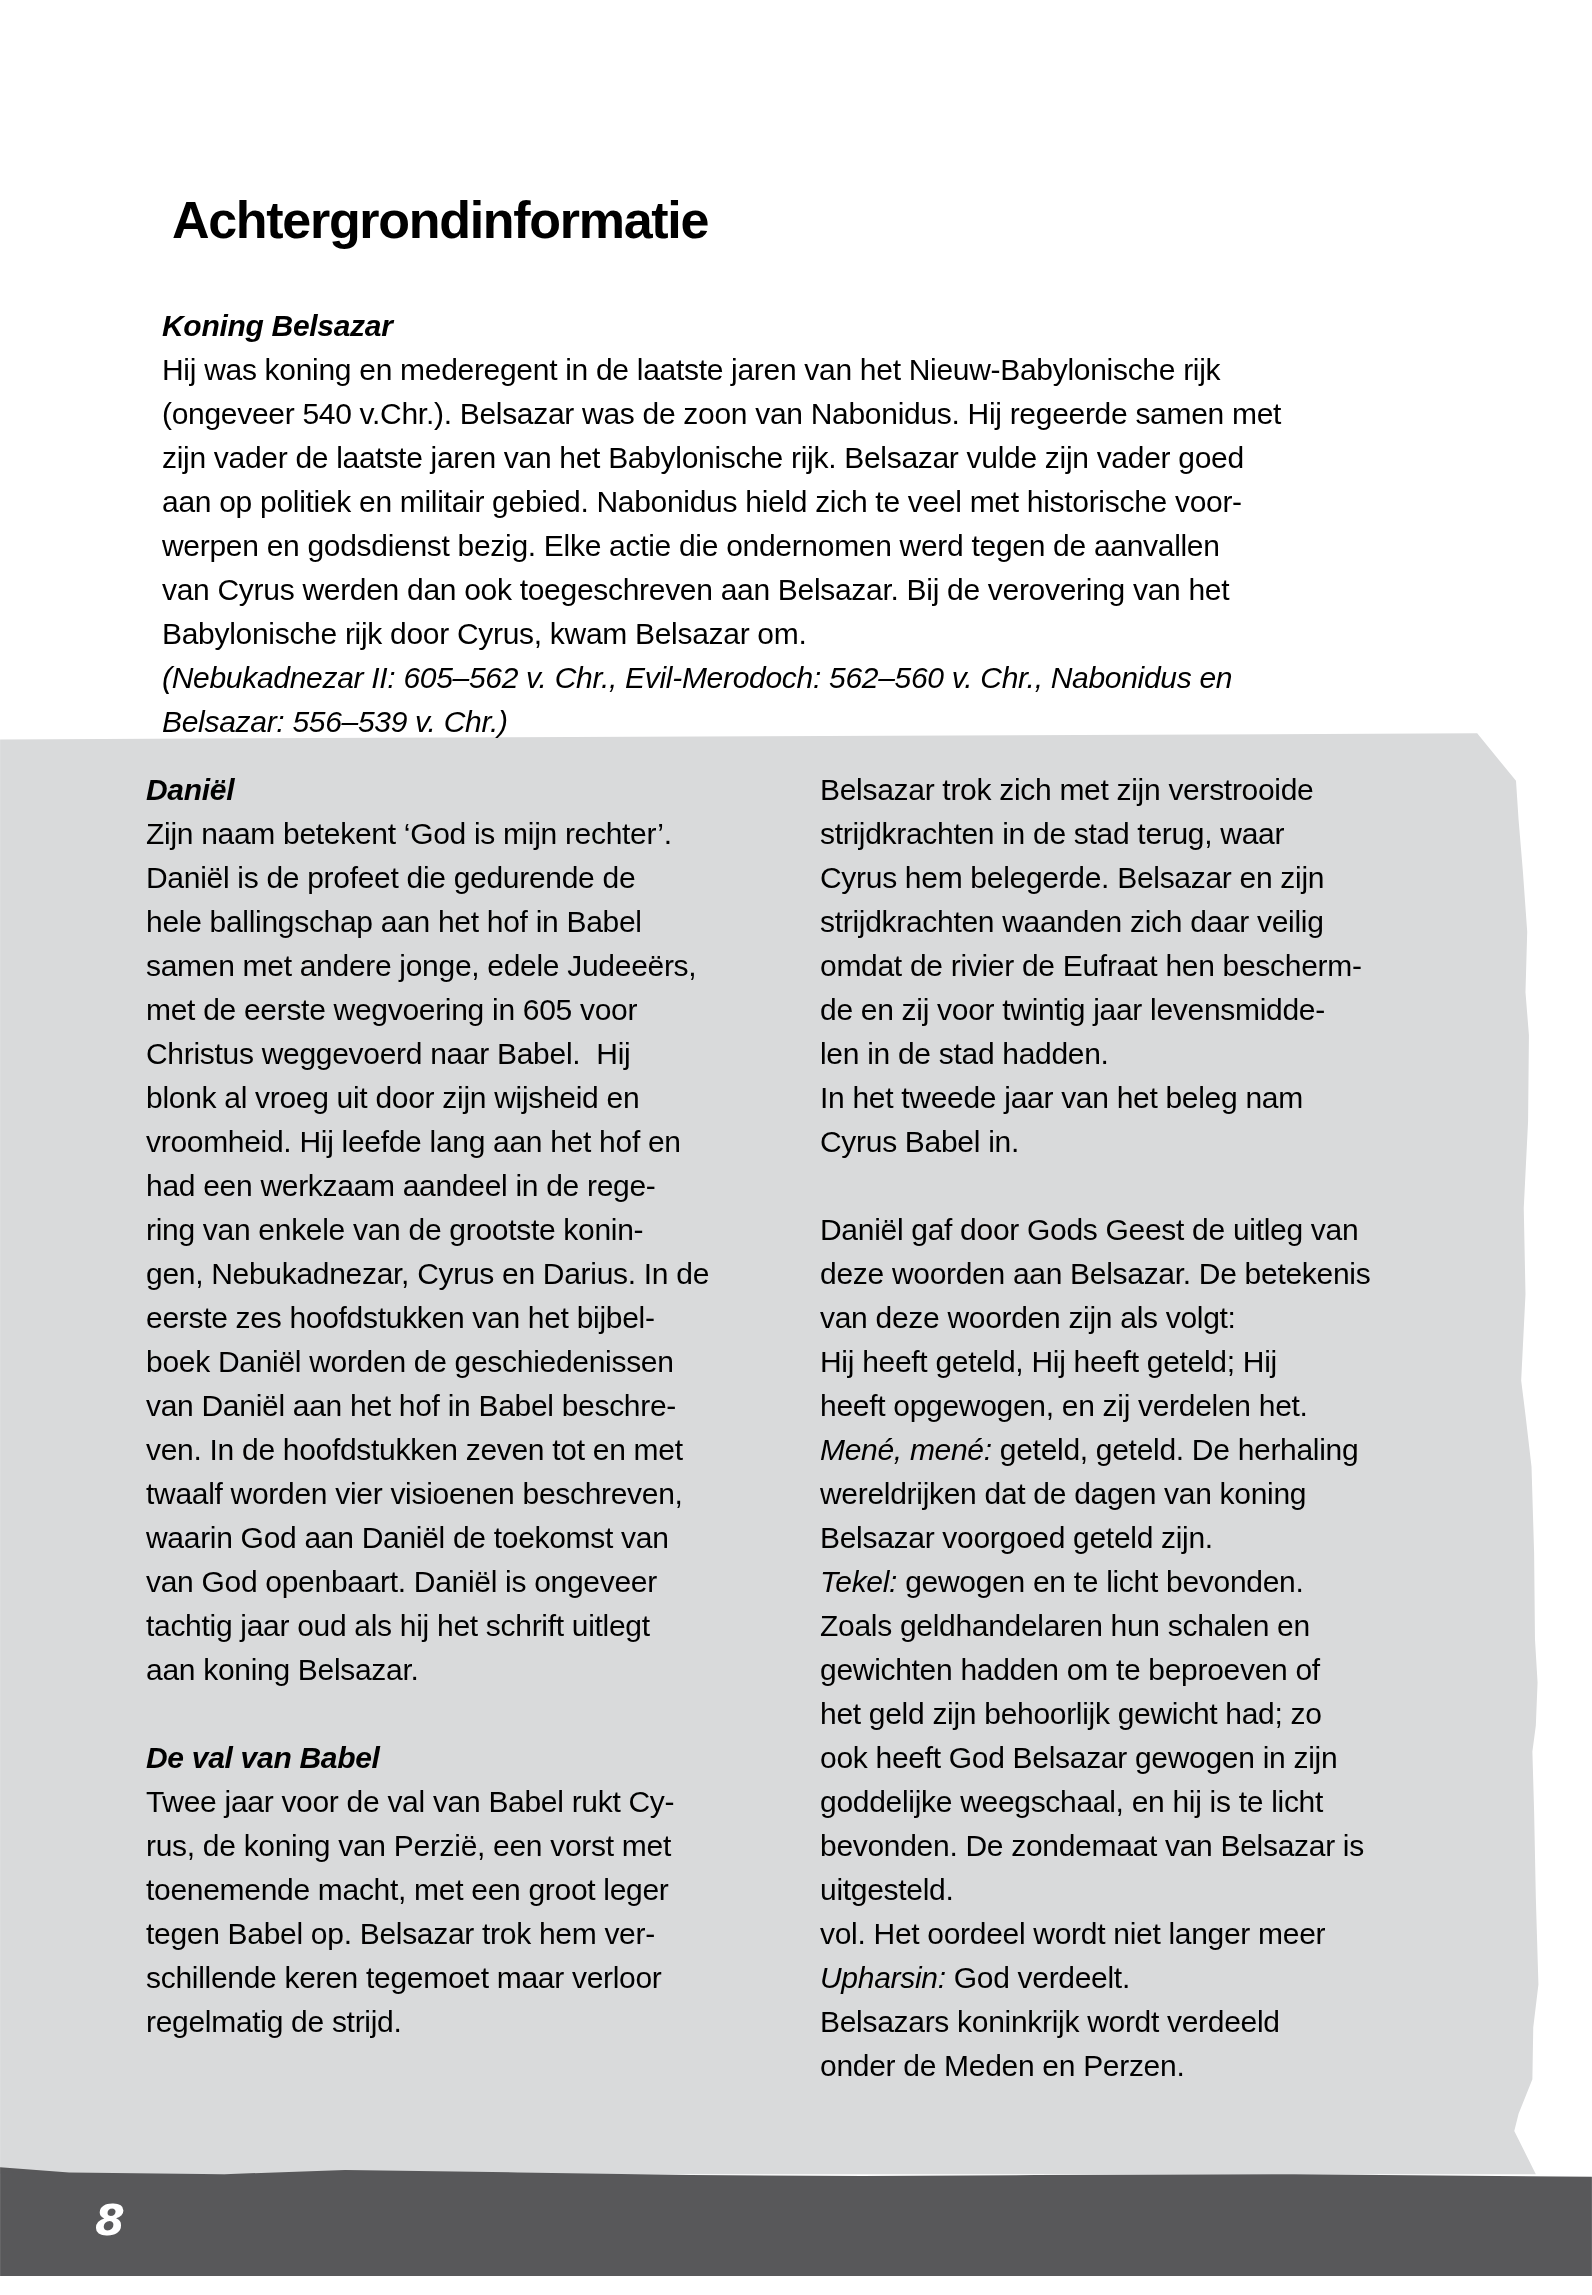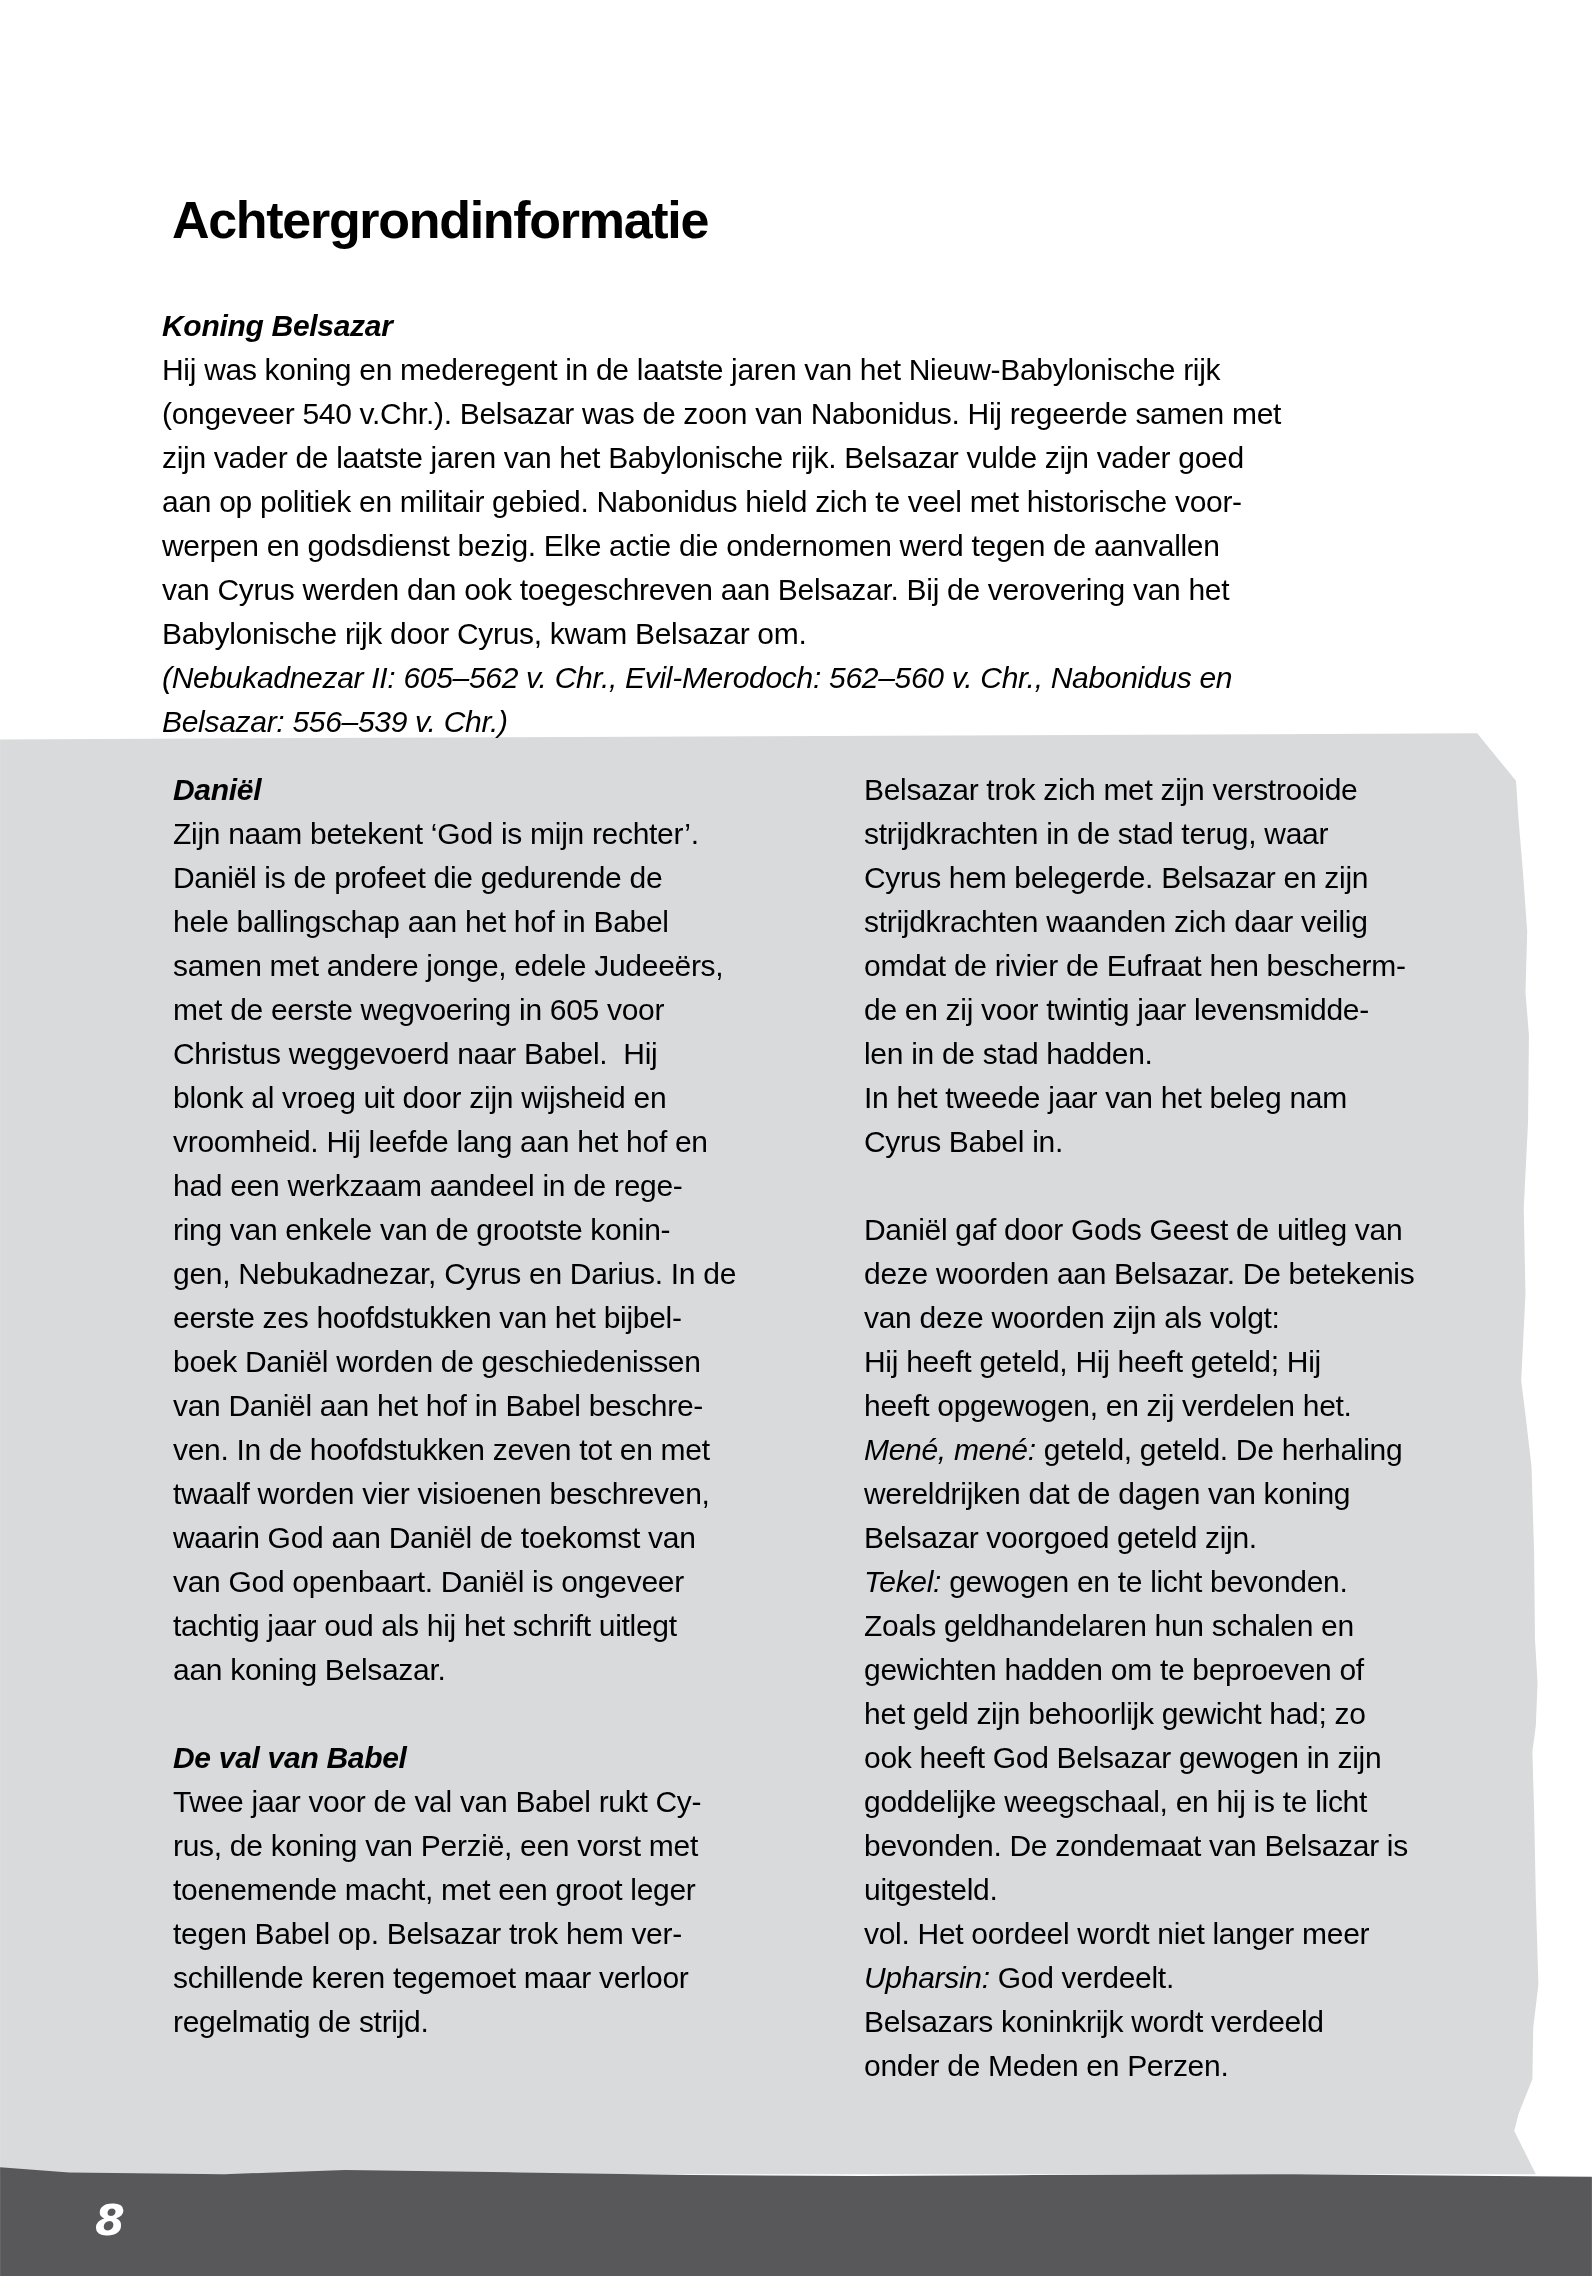--- a/index.html
+++ b/index.html
@@ -17,22 +17,22 @@
     font-size: 30px; line-height: 44px; letter-spacing: -0.3px; margin-top: 16px;
   }
   .sub-heading { font-style: italic; font-weight: bold; display: block; }
   .it { font-style: italic; }
   .line { display: block; white-space: nowrap; }
   .gray-bg { position: absolute; left: 0; top: 0; width: 1592px; height: 2295px; z-index: 0; }
   .col {
     position: absolute; top: 768px; font-size: 30px; line-height: 44px;
     letter-spacing: -0.3px; z-index: 2;
   }
-  .col-left { left: 173px; width: 621px; }
-  .col-right { left: 864px; width: 639px; }
+  .col-left { left: 146px; width: 621px; }
+  .col-right { left: 820px; width: 639px; }
   .spacer { display: block; height: 44px; }
   .page-number {
     position: absolute; left: 95px; top: 2199px; z-index: 3;
     color: #ffffff; font-size: 43px; font-weight: bold; font-style: italic;
     font-family: "DejaVu Sans", sans-serif; line-height: 1;
   }
   .intro, .page-title { z-index: 2; }
 </style>
 </head>
 <body>

